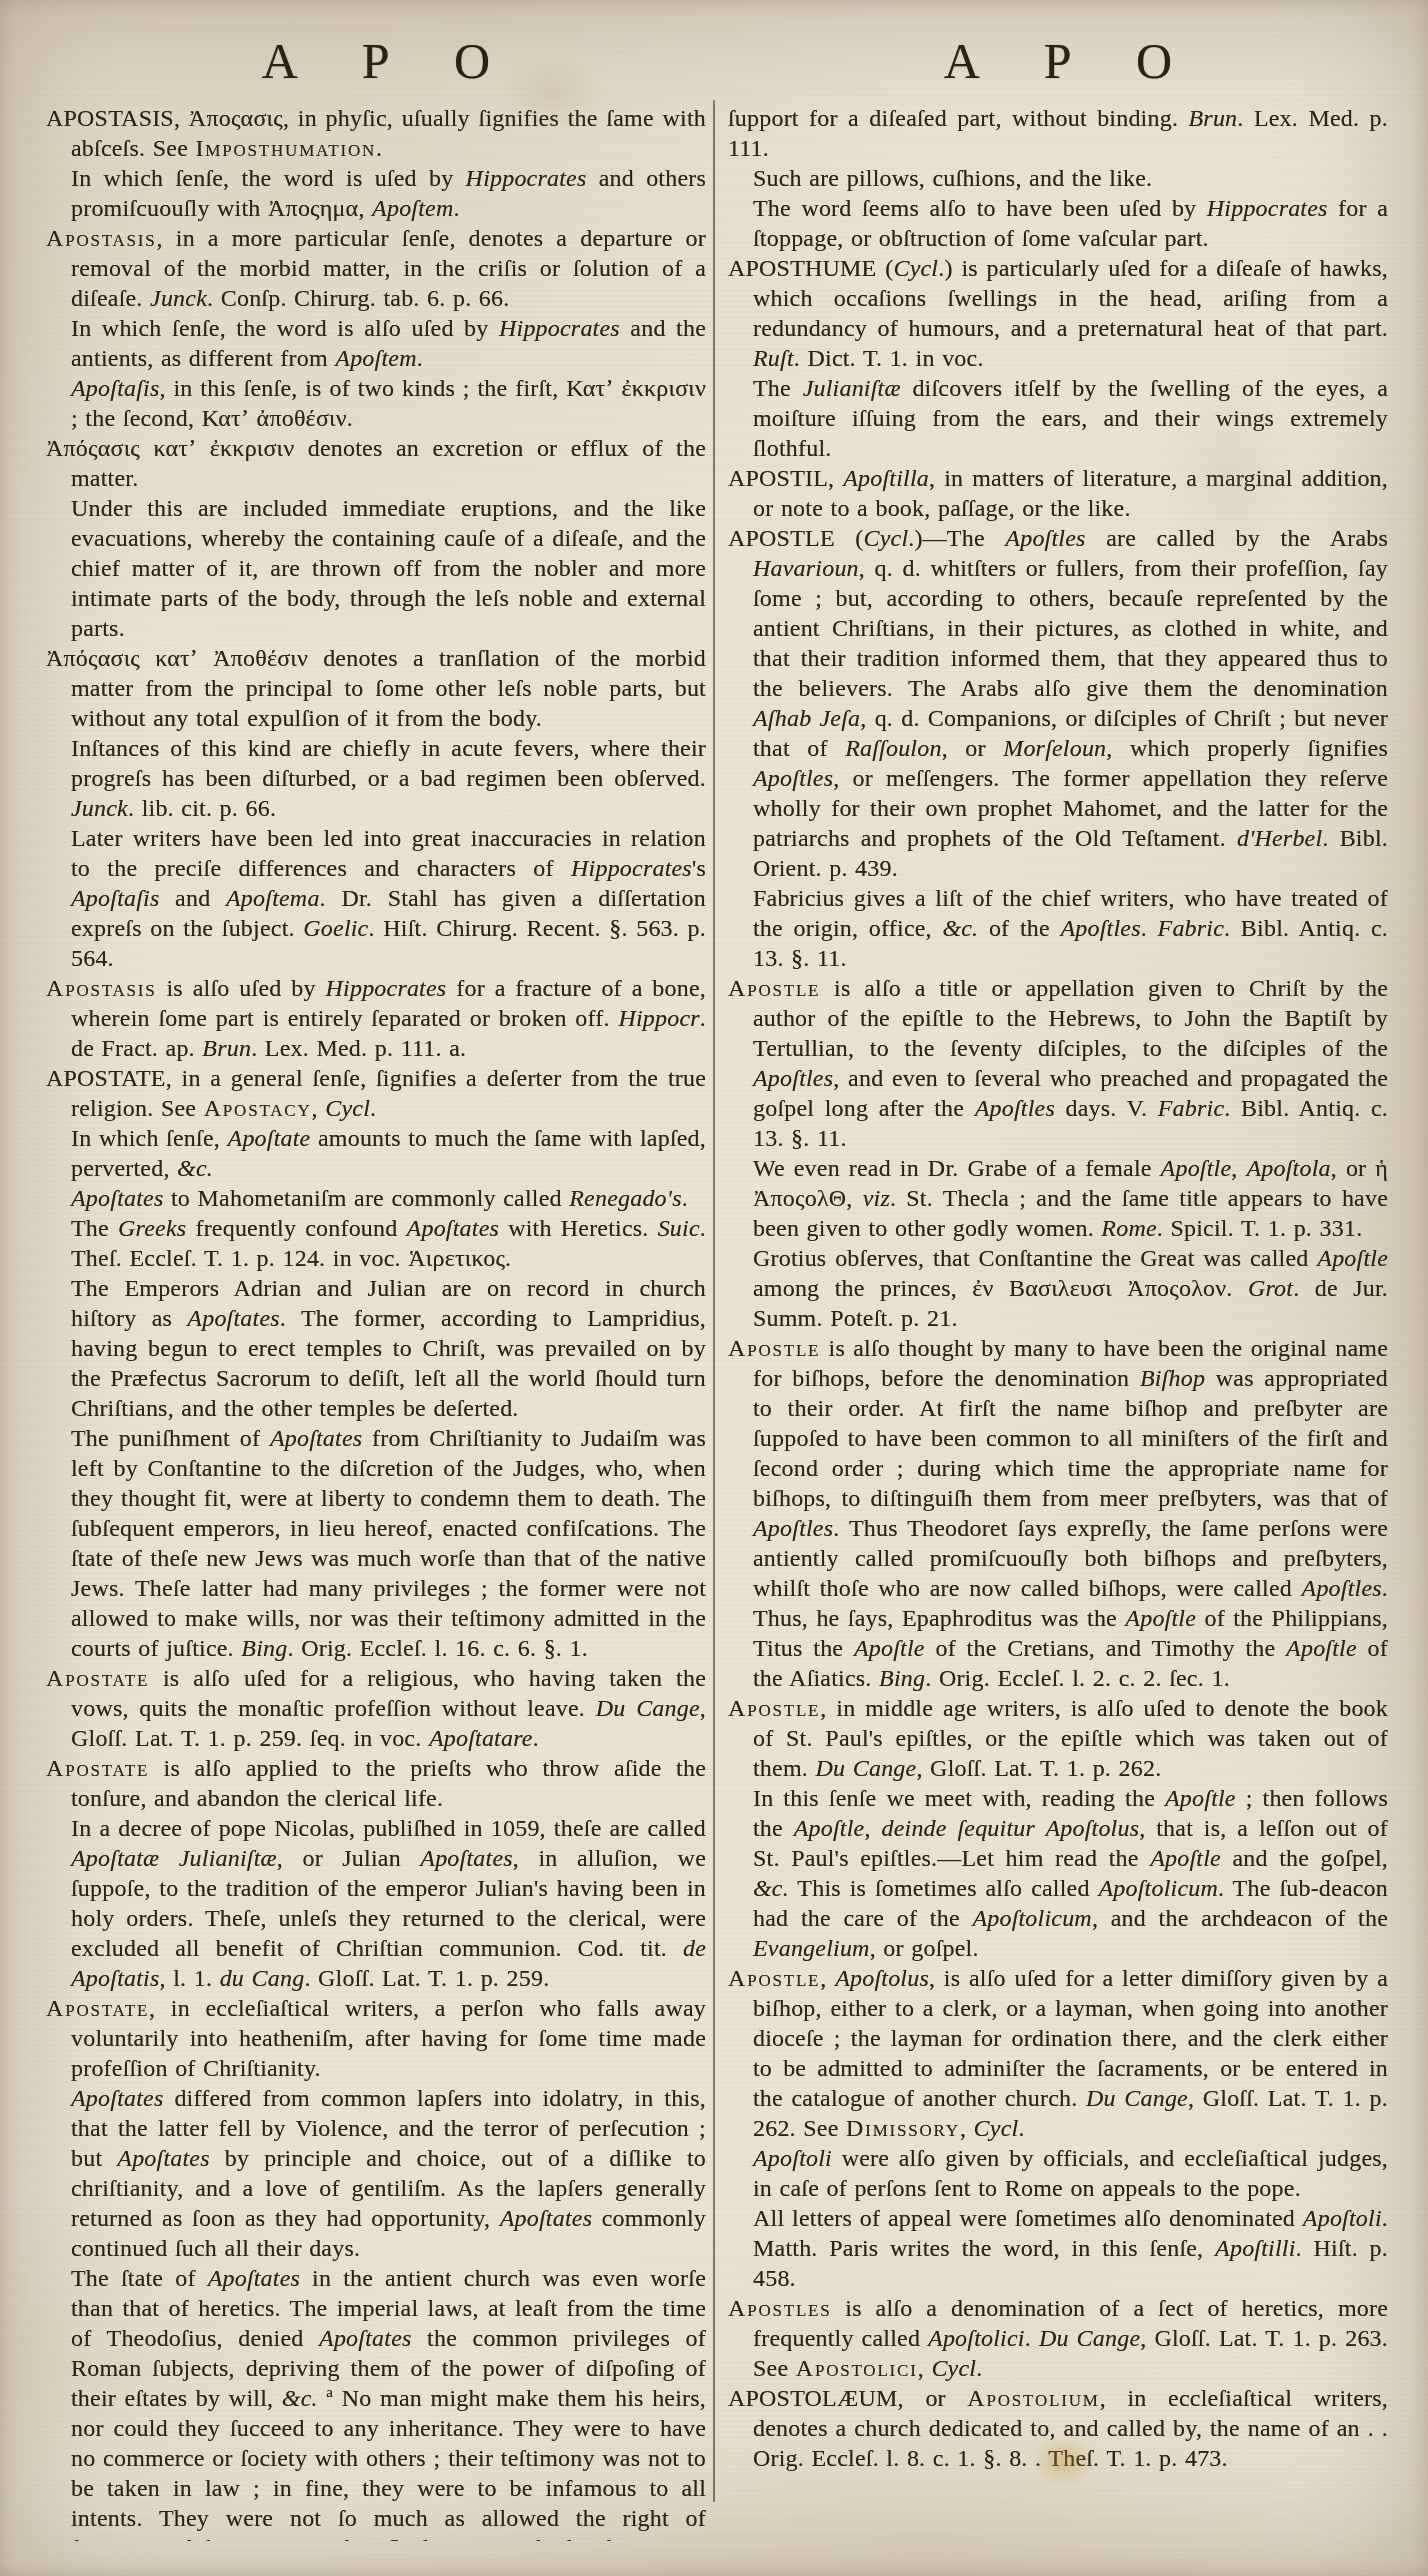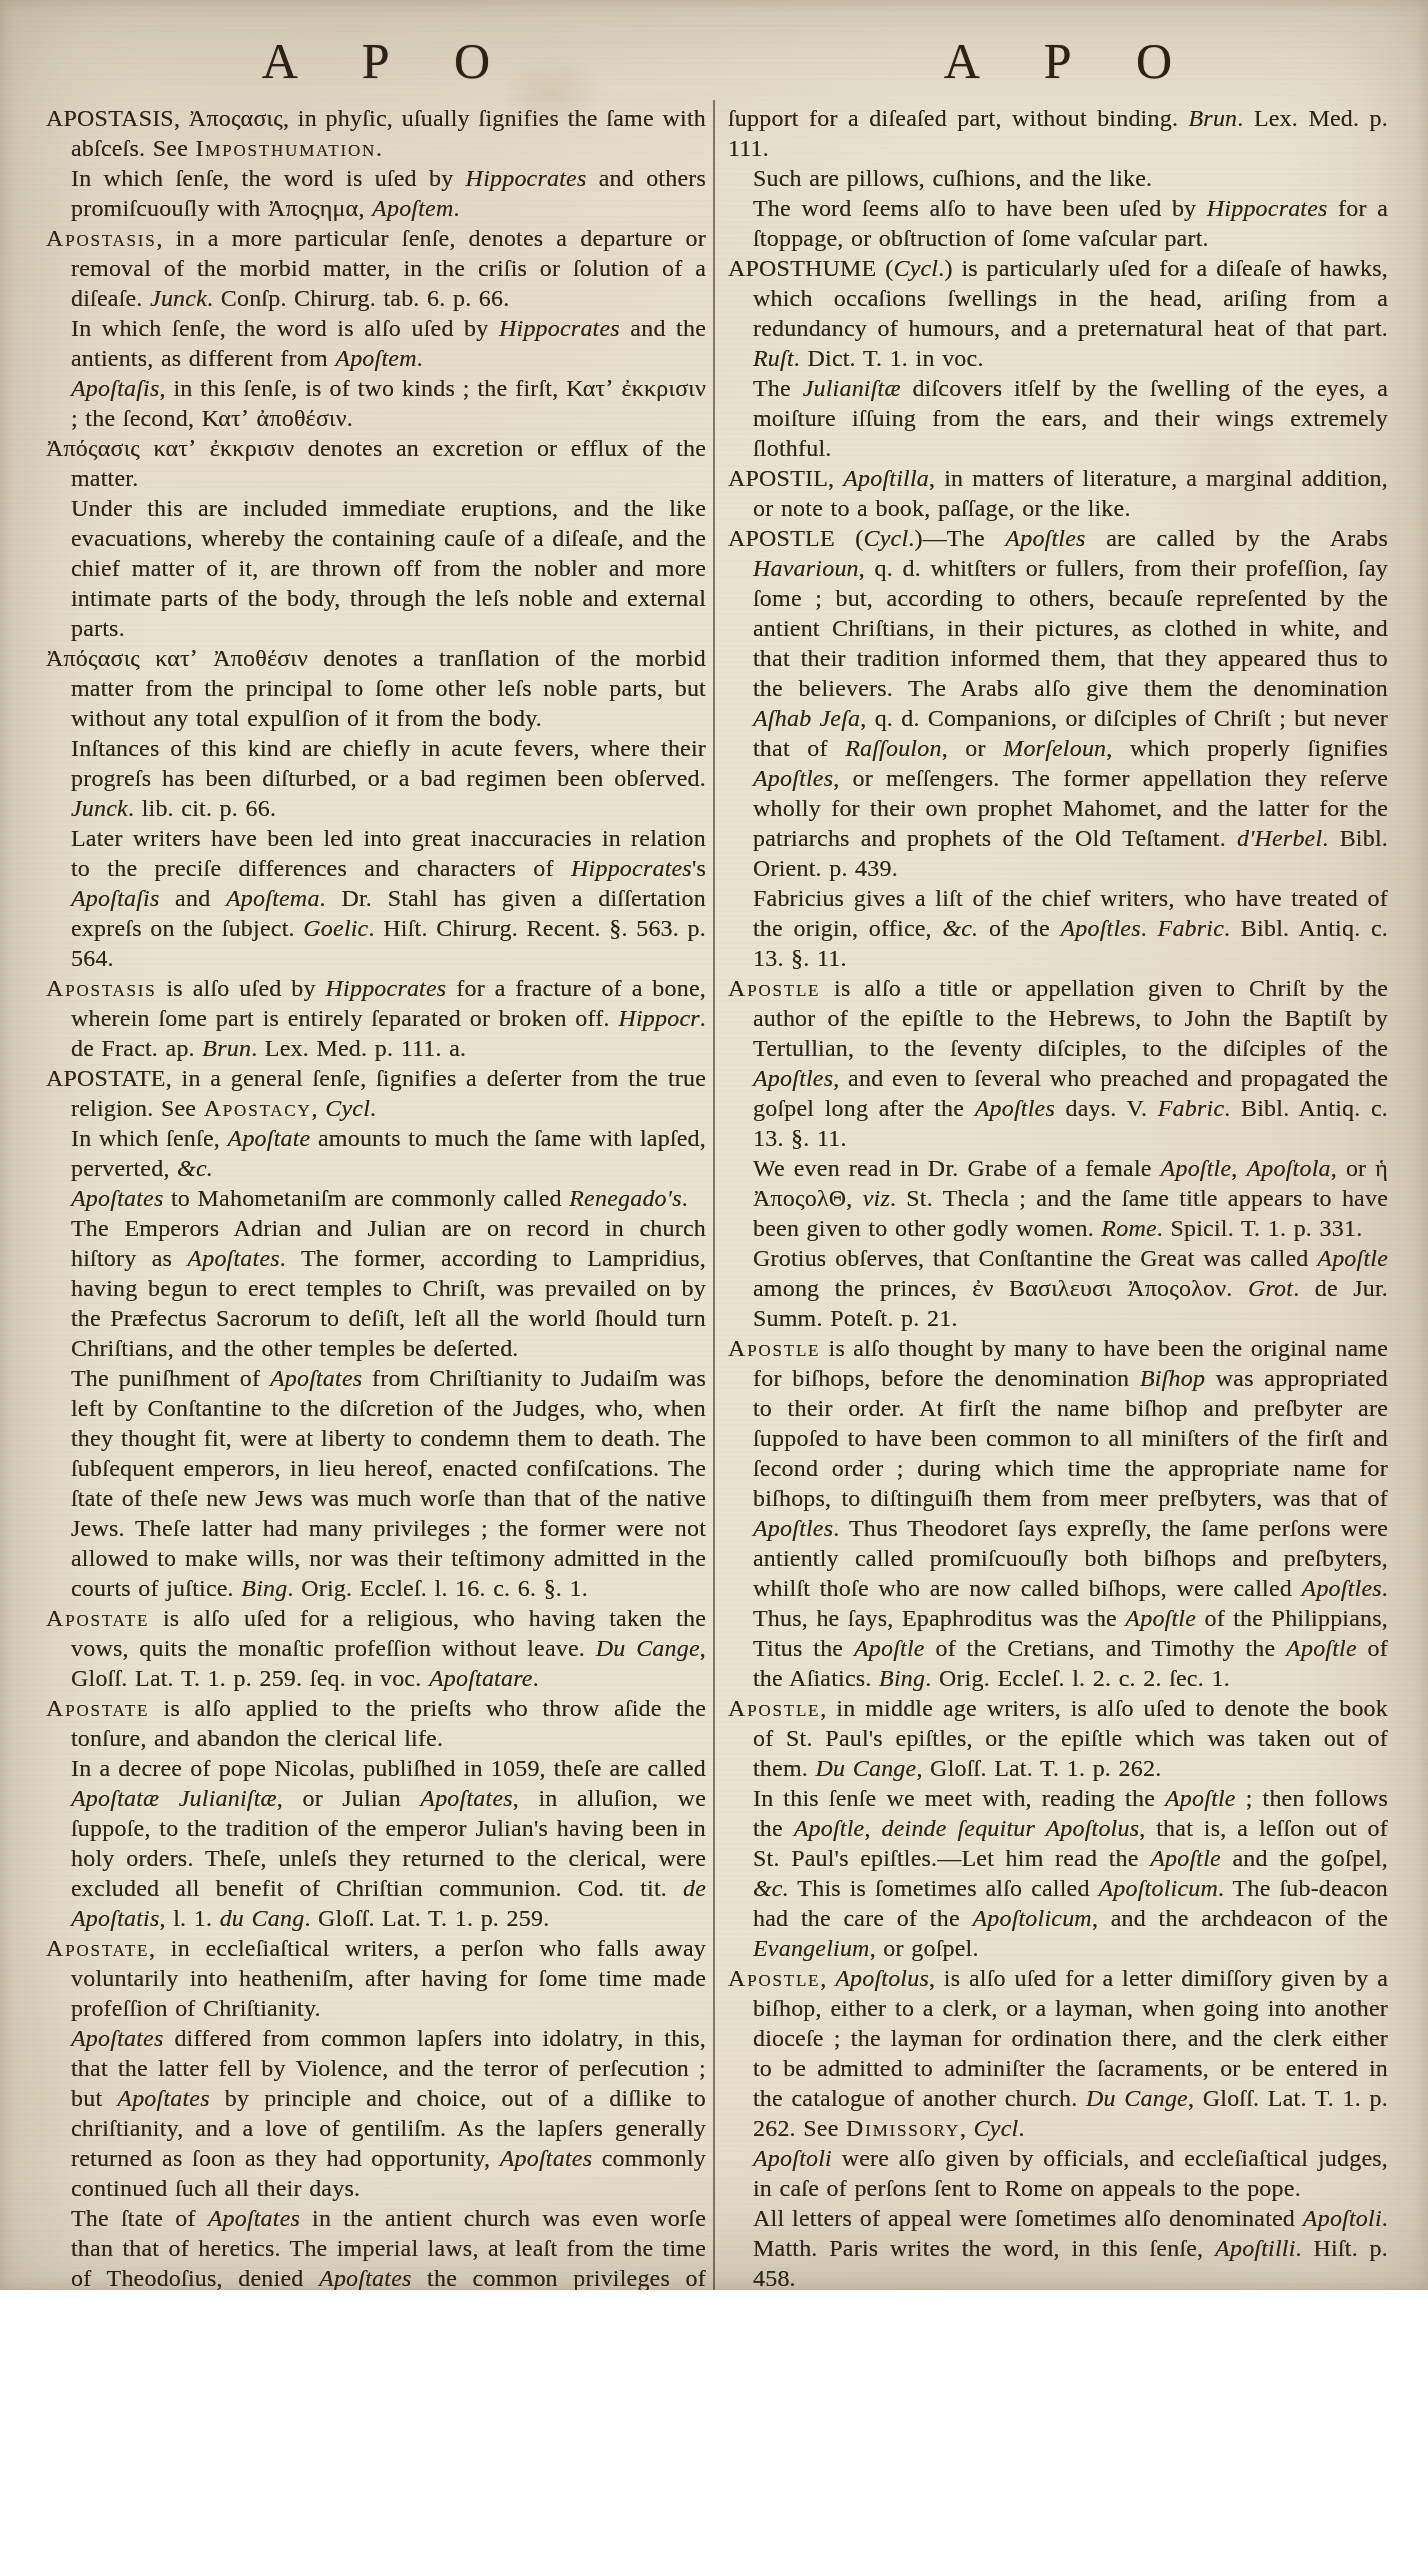--- a/index.html
+++ b/index.html
@@ -1,18 +1,18 @@
 <!DOCTYPE html>
 <html style="font-size:14.2px"><head>
 <meta charset="utf-8">
 <style>
   html,body{margin:0;padding:0;}
   .page{
     position:relative;
-    width:1428px;height:2290px;
+    width:1428px;height:2576px;
     background-color:#e8e2d1;
     background-image:
       radial-gradient(ellipse 1068px 801px at 18% 6%, rgba(186,170,136,.22), transparent 62%),
       radial-gradient(ellipse 801px 1335px at 101% 45%, rgba(178,162,128,.16), transparent 60%),
       radial-gradient(ellipse 979px 578px at 65% 99%, rgba(198,183,148,.20), transparent 62%),
       radial-gradient(ellipse 445px 267px at 8% 92%, rgba(190,176,142,.18), transparent 70%),
       repeating-linear-gradient(0deg, rgba(120,100,70,.025) 0 1.8px, rgba(0,0,0,0) 1.8px 5.3px);
     box-shadow: inset 0 0 133px rgba(110,92,62,.38), inset 0 0 16px rgba(110,92,62,.25);
     overflow:hidden;
     font-family:"Liberation Serif","DejaVu Serif",serif;
@@ -73,20 +73,21 @@
       <p class="ind"><span class="it">Apoſtaſis</span>, in this ſenſe, is of two kinds ; the firſt, Κατʼ ἐκκρισιν ; the ſecond, Κατʼ ἀποθέσιν.</p>
       <p class="hang">Ἀπόςασις κατʼ ἐκκρισιν denotes an excretion or efflux of the matter.</p>
       <p class="ind">Under this are included immediate eruptions, and the like evacuations, whereby the containing cauſe of a diſeaſe, and the chief matter of it, are thrown off from the nobler and more intimate parts of the body, through the leſs noble and external parts.</p>
       <p class="hang">Ἀπόςασις κατʼ Ἀποθέσιν denotes a tranſlation of the morbid matter from the principal to ſome other leſs noble parts, but without any total expulſion of it from the body.</p>
       <p class="ind">Inſtances of this kind are chiefly in acute fevers, where their progreſs has been diſturbed, or a bad regimen been obſerved. <span class="it">Junck</span>. lib. cit. p. 66.</p>
       <p class="ind">Later writers have been led into great inaccuracies in relation to the preciſe differences and characters of <span class="it">Hippocrates</span>'s <span class="it">Apoſtaſis</span> and <span class="it">Apoſtema</span>. Dr. Stahl has given a diſſertation expreſs on the ſubject. <span class="it">Goelic</span>. Hiſt. Chirurg. Recent. §. 563. p. 564.</p>
       <p class="hang"><span class="sc">Apostasis</span> is alſo uſed by <span class="it">Hippocrates</span> for a fracture of a bone, wherein ſome part is entirely ſeparated or broken off. <span class="it">Hippocr</span>. de Fract. ap. <span class="it">Brun</span>. Lex. Med. p. 111. a.</p>
       <p class="hang">APOSTATE, in a general ſenſe, ſignifies a deſerter from the true religion. See <span class="sc">Apostacy</span>, <span class="it">Cycl</span>.</p>
       <p class="ind">In which ſenſe, <span class="it">Apoſtate</span> amounts to much the ſame with lapſed, perverted, <span class="it">&amp;c.</span></p>
       <p class="ind"><span class="it">Apoſtates</span> to Mahometaniſm are commonly called <span class="it">Renegado's</span>.</p>
+      <p class="ind">The <span class="it">Greeks</span> frequently confound <span class="it">Apoſtates</span> with Heretics. <span class="it">Suic</span>. Theſ. Eccleſ. T. 1. p. 124. in voc. Ἁιρετικος.</p>
       <p class="ind">The Emperors Adrian and Julian are on record in church hiſtory as <span class="it">Apoſtates</span>. The former, according to Lampridius, having begun to erect temples to Chriſt, was prevailed on by the Præfectus Sacrorum to deſiſt, leſt all the world ſhould turn Chriſtians, and the other temples be deſerted.</p>
       <p class="ind">The puniſhment of <span class="it">Apoſtates</span> from Chriſtianity to Judaiſm was left by Conſtantine to the diſcretion of the Judges, who, when they thought fit, were at liberty to condemn them to death. The ſubſequent emperors, in lieu hereof, enacted confiſcations. The ſtate of theſe new Jews was much worſe than that of the native Jews. Theſe latter had many privileges ; the former were not allowed to make wills, nor was their teſtimony admitted in the courts of juſtice. <span class="it">Bing</span>. Orig. Eccleſ. l. 16. c. 6. §. 1.</p>
       <p class="hang"><span class="sc">Apostate</span> is alſo uſed for a religious, who having taken the vows, quits the monaſtic profeſſion without leave. <span class="it">Du Cange</span>, Gloſſ. Lat. T. 1. p. 259. ſeq. in voc. <span class="it">Apoſtatare</span>.</p>
       <p class="hang"><span class="sc">Apostate</span> is alſo applied to the prieſts who throw aſide the tonſure, and abandon the clerical life.</p>
       <p class="ind">In a decree of pope Nicolas, publiſhed in 1059, theſe are called <span class="it">Apoſtatæ Julianiſtæ</span>, or Julian <span class="it">Apoſtates</span>, in alluſion, we ſuppoſe, to the tradition of the emperor Julian's having been in holy orders. Theſe, unleſs they returned to the clerical, were excluded all benefit of Chriſtian communion. Cod. tit. <span class="it">de Apoſtatis</span>, l. 1. <span class="it">du Cang</span>. Gloſſ. Lat. T. 1. p. 259.</p>
       <p class="hang"><span class="sc">Apostate</span>, in eccleſiaſtical writers, a perſon who falls away voluntarily into heatheniſm, after having for ſome time made profeſſion of Chriſtianity.</p>
       <p class="ind"><span class="it">Apoſtates</span> differed from common lapſers into idolatry, in this, that the latter fell by Violence, and the terror of perſecution ; but <span class="it">Apoſtates</span> by principle and choice, out of a diſlike to chriſtianity, and a love of gentiliſm. As the lapſers generally returned as ſoon as they had opportunity, <span class="it">Apoſtates</span> commonly continued ſuch all their days.</p>
       <p class="ind">The ſtate of <span class="it">Apoſtates</span> in the antient church was even worſe than that of heretics. The imperial laws, at leaſt from the time of Theodoſius, denied <span class="it">Apoſtates</span> the common privileges of Roman ſubjects, depriving them of the power of diſpoſing of their eſtates by will, <span class="it">&amp;c.</span> <sup>a</sup> No man might make them his heirs, nor could they ſucceed to any inheritance. They were to have no commerce or ſociety with others ; their teſtimony was not to be taken in law ; in fine, they were to be infamous to all intents. They were not ſo much as allowed the right of ſanctuary. If they were not baniſhed, it was only for the greater puniſhment, to live among men, and not enjoy the common privileges of men ; nor were they ever to regain their antient ſtate. Though they repented and returned it was to be no benefit to them : Their repentance could never obliterate their crime : Such was their condition in temporals. And, by ſome canons in the church, they were not leſs ſeverely treated in ſpirituals. The council of  forbad communion to the laſt to all  .—[ . Orig. Eccleſ. l. 16. c. 6. §. 4.  Id. Ibid. It. l. 8. c. 11. §. 6. . Theſ. T. 1. p. 472.]</p>
     </div>
 

